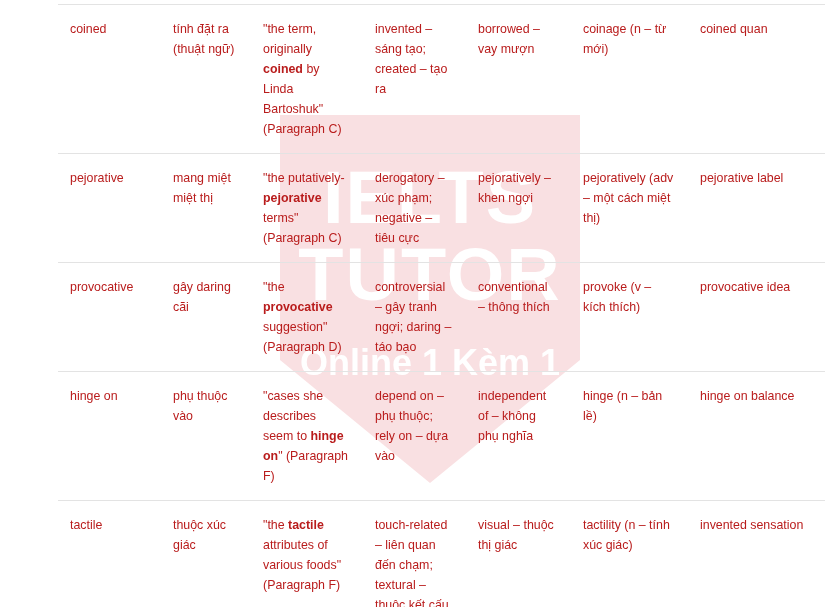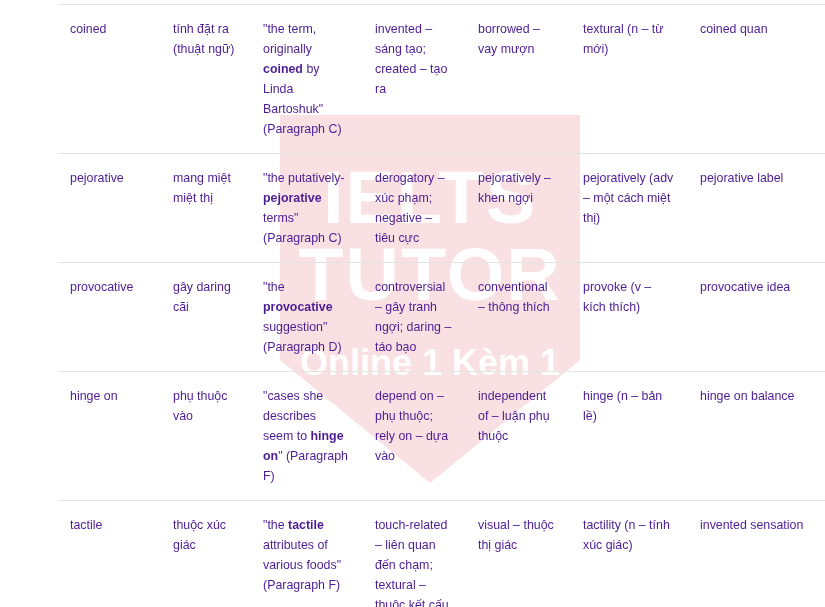--- a/index.html
+++ b/index.html
@@ -48,21 +48,21 @@
     background: transparent;
   }
   table.vocab td {
     vertical-align: top;
     border-top: 1px solid #e3e3e3;
     border-bottom: 1px solid #e3e3e3;
     padding: 14px 14px 14px 12px;
     font-size: 12.4px;
     line-height: 20px;
     font-weight: 400;
-    color: #4c1d95;
+    color: #b91c1c;
     background: transparent;
     word-wrap: break-word;
     overflow-wrap: break-word;
     hyphens: none;
   }
   table.vocab tr td { border-bottom: none; }
   table.vocab tr:last-child td { border-bottom: 1px solid #e3e3e3; }
 
   
   col.c0 { width: 103px; }
@@ -111,21 +111,21 @@
           <td>
             <span class="cell-text"><span>"the term, originally </span><b>coined</b><span> by Linda Bartoshuk" (Paragraph C)</span></span>
           </td>
           <td>
             <span class="cell-text">invented – sáng tạo; created – tạo ra</span>
           </td>
           <td>
             <span class="cell-text">borrowed – vay mượn</span>
           </td>
           <td>
-            <span class="cell-text">textural (n – từ mới)</span>
+            <span class="cell-text">coinage (n – từ mới)</span>
           </td>
           <td>
             <span class="cell-text">coined quan</span>
           </td>
         </tr>
         <tr>
           <td>
             <span class="cell-text">pejorative</span>
           </td>
           <td>
@@ -177,21 +177,21 @@
           <td>
             <span class="cell-text">phụ thuộc vào</span>
           </td>
           <td>
             <span class="cell-text"><span>"cases she describes seem to </span><b>hinge on</b><span>" (Paragraph F)</span></span>
           </td>
           <td>
             <span class="cell-text">depend on – phụ thuộc; rely on – dựa vào</span>
           </td>
           <td>
-            <span class="cell-text">independent of – luận phụ thuộc</span>
+            <span class="cell-text">independent of – không phụ nghĩa</span>
           </td>
           <td>
             <span class="cell-text">hinge (n – bản lề)</span>
           </td>
           <td>
             <span class="cell-text">hinge on balance</span>
           </td>
         </tr>
         <tr>
           <td>

